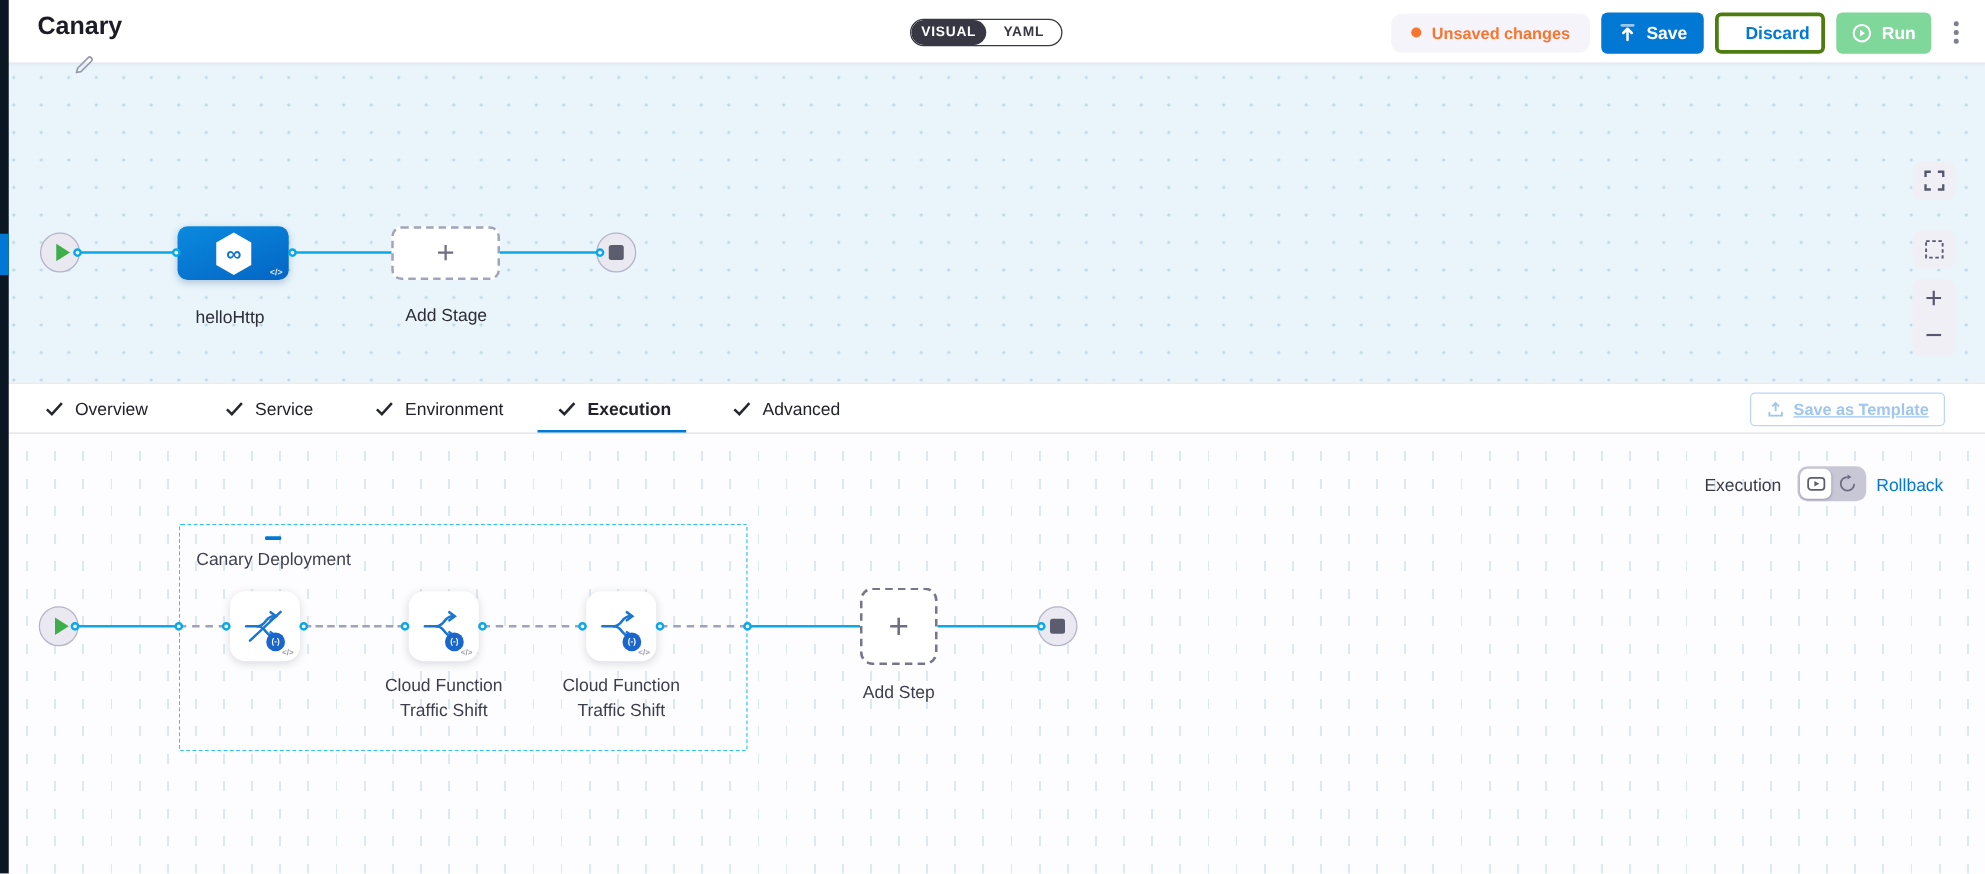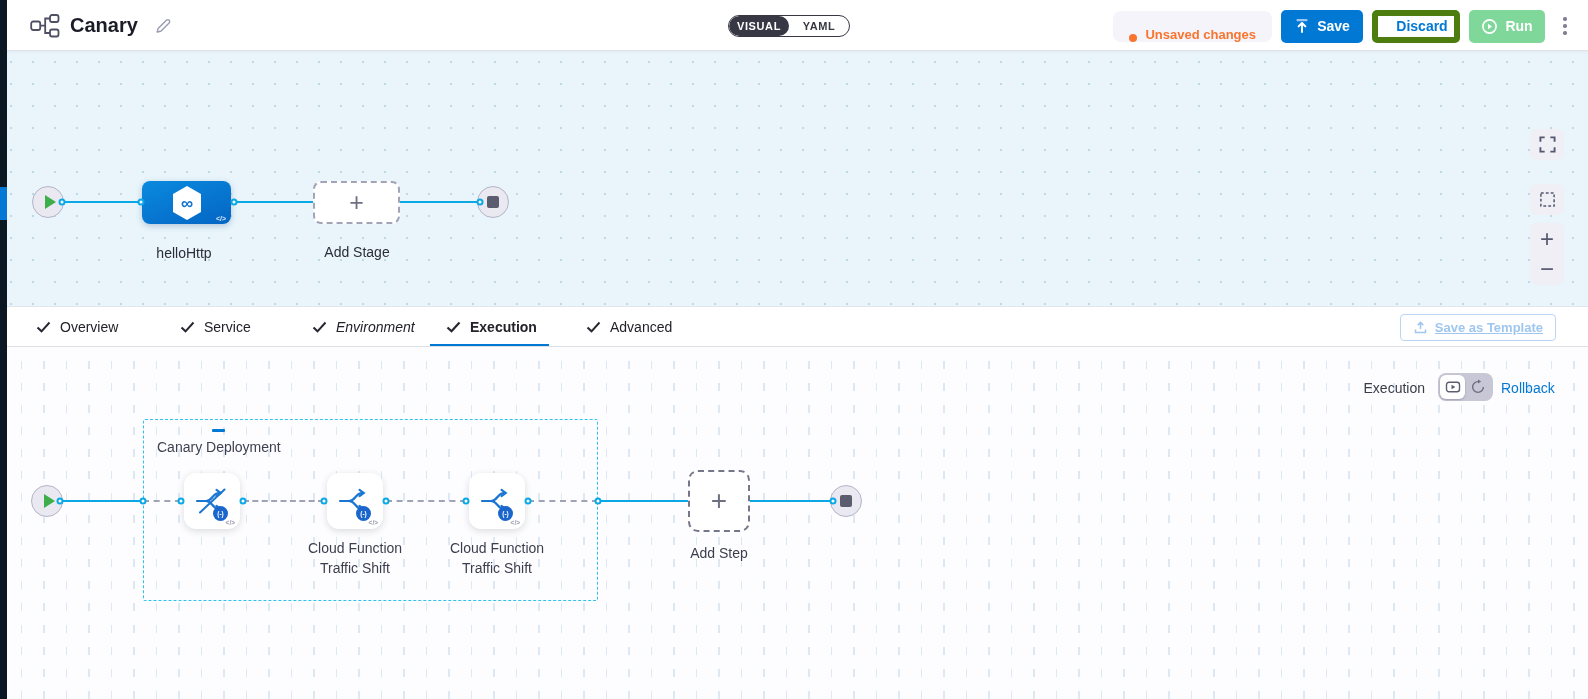--- a/index.html
+++ b/index.html
@@ -7,39 +7,39 @@
   body { font-family:"Liberation Sans", sans-serif; color:#22222a; }
   .screen { position:relative; width:1588px; height:699px; background:#fff; overflow:hidden; }
 
   
   .rail { position:absolute; left:0; top:0; width:7px; height:699px; background:#0c1724; z-index:60; }
   .rail-indicator { position:absolute; left:0; top:187px; width:7px; height:33px; background:#0278d5; }
 
   
   .header { position:absolute; left:0; top:0; width:1588px; height:51px; background:#fff;
             border-bottom:1px solid #e2e3ea; box-shadow:0 1px 3px rgba(30,30,60,.05); z-index:40; }
-  .header-left { position:absolute; left:30px; top:0; height:51px; display:flex; align-items:center; gap:10px; }
+  .header-left { position:absolute; left:30px; top:0; height:51px; display:flex; align-items:center; gap:10px;flex-direction:column; }
   .page-title { font-size:20px; font-weight:bold; color:#1c1c28; }
   .edit-pencil { margin-left:6px; display:flex; align-items:center; cursor:pointer; }
 
   .mode-toggle { position:absolute; left:728px; top:15px; width:122px; height:22px; border:1.5px solid #373844;
                  border-radius:12px; background:#fff; display:flex; overflow:hidden; }
   .mode-seg { flex:1; display:flex; align-items:center; justify-content:center; font-size:11px; font-weight:bold;
               letter-spacing:.6px; cursor:pointer; }
   .mode-seg.sel { background:#373844; color:#fff; border-radius:11px; }
   .mode-seg.unsel { color:#373844; }
 
   .header-right { position:absolute; right:14px; top:9px; height:34px; display:flex; align-items:center; gap:9px; }
   .unsaved-badge { height:31px; padding:0 16px; background:#f4f4fa; border-radius:8px; display:flex;
-                   align-items:flex-end; gap:8px; color:#f8742f; font-size:13px; font-weight:bold; }
+                   align-items:center; gap:8px; color:#f8742f; font-size:13px; font-weight:bold; }
   .unsaved-dot { width:8px; height:8px; border-radius:50%; background:#f8742f; }
   .btn { height:33px; border-radius:5px; display:flex; align-items:center; justify-content:center; gap:7px;
          font-size:14px; font-weight:bold; cursor:pointer; border:none; font-family:inherit; }
   .btn-save { width:82px; background:#0278d5; color:#fff; }
-  .btn-discard { width:88px; background:#fff; color:#0278d5; border:6px solid #4d7c0f;padding-left:12px; }
+  .btn-discard { width:88px; background:#fff; color:#0278d5; border:3px solid #4d7c0f;padding-left:12px; }
   .btn-run { width:76px; background:#7fd79a; color:#fff; cursor:default; }
   .kebab { width:18px; height:33px; display:flex; flex-direction:column; align-items:center; justify-content:center;
            gap:3.5px; cursor:pointer; margin-left:2px; }
   .kebab i { width:3.5px; height:3.5px; border-radius:50%; background:#7d7f93; }
 
   
   .canvas-top { position:absolute; left:0; top:51px; width:1588px; height:255px;
                 background-color:#e9f5fb;
                 background-image:radial-gradient(circle,#bdd9e8 1.1px,transparent 1.35px);
                 background-size:22px 22px; }
@@ -218,21 +218,21 @@
           <polyline points="1.5,6.5 5.5,10.3 13.5,1.5" fill="none" stroke="#262830" stroke-width="2"></polyline>
         </svg>
       <span>Overview</span>
     </div>
     <div class="tab" style="left:172px;">
       <svg width="15" height="12" viewBox="0 0 15 12">
           <polyline points="1.5,6.5 5.5,10.3 13.5,1.5" fill="none" stroke="#262830" stroke-width="2"></polyline>
         </svg>
       <span>Service</span>
     </div>
-    <div class="tab" style="left:304px;font-style:italic;">
+    <div class="tab" style="left:292px;">
       <svg width="15" height="12" viewBox="0 0 15 12">
           <polyline points="1.5,6.5 5.5,10.3 13.5,1.5" fill="none" stroke="#262830" stroke-width="2"></polyline>
         </svg>
       <span>Environment</span>
     </div>
     <div class="tab active" style="left:438px;">
       <svg width="15" height="12" viewBox="0 0 15 12">
           <polyline points="1.5,6.5 5.5,10.3 13.5,1.5" fill="none" stroke="#262830" stroke-width="2.2"></polyline>
         </svg>
       <span>Execution</span>

